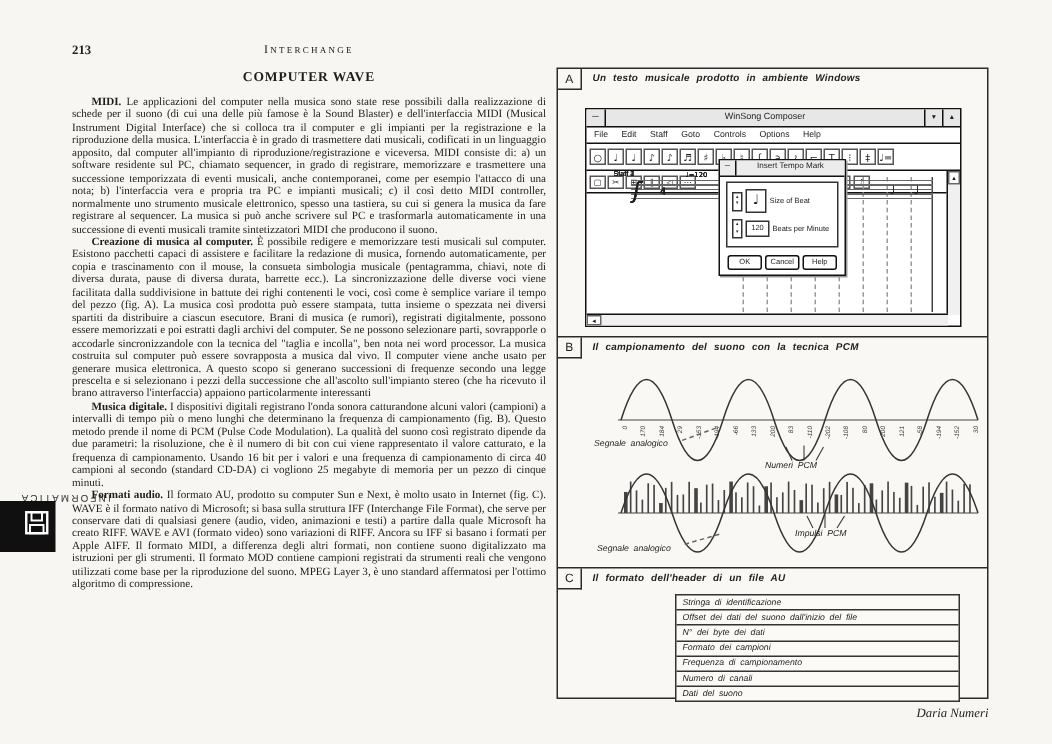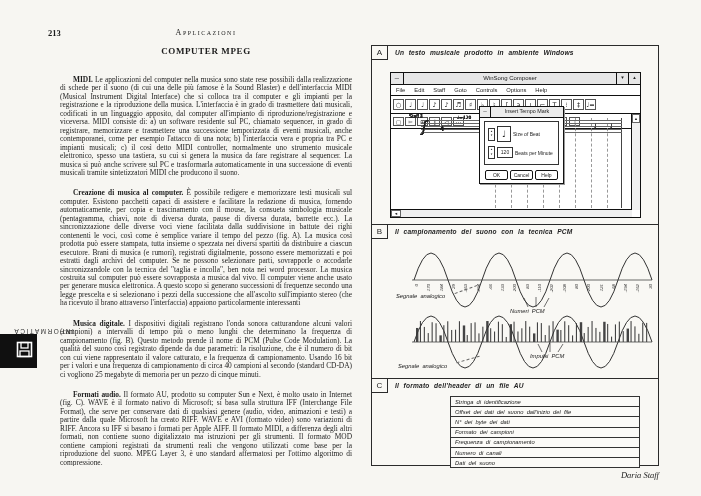--- a/index.html
+++ b/index.html
@@ -14,21 +14,21 @@
     display:flex;align-items:center;justify-content:flex-end;padding-right:4px;box-sizing:border-box}
 
   
   .pagehead{position:absolute;left:48px;top:28px;width:316px;height:12px}
   .pagenum{position:absolute;left:0;top:0;font-weight:bold;font-size:8.5px}
   .runhead{display:block;text-align:center;font-variant:small-caps;font-size:8px;letter-spacing:1.5px;color:#222}
   .doctitle{position:absolute;left:48px;top:46px;width:316px;text-align:center;
     font-weight:bold;font-size:9px;letter-spacing:.6px}
   .bodytext{position:absolute;left:48px;top:64px;width:316px;font-size:7.4px;
     line-height:8.45px;text-align:justify;overflow:hidden;height:402px}
-  .bodytext p{margin:12px;text-indent:13px}
+  .bodytext p{margin:0;text-indent:13px}
   .bodytext b{font-weight:bold}
   .author{position:absolute;right:42px;top:470px;font-style:italic;font-size:8.5px}
 
   
   .figpanel{position:absolute;left:371px;top:45px;width:288px;height:421px;
     border:1px solid #2b2b2b;box-sizing:border-box;background:#f9f8f4}
   .figsec{position:relative;box-sizing:border-box}
   .sec-b,.sec-c{border-top:1px solid #2b2b2b}
   .sec-a{height:178px}.sec-b{height:154px}.sec-c{height:87px}
   .figlabel{position:absolute;left:0;top:0;width:15px;height:13px;
@@ -114,36 +114,36 @@
     <svg width="17" height="17" viewBox="0 0 17 17">
       <rect x="1.5" y="1.5" width="14" height="14" fill="none" stroke="#fff" stroke-width="1.6"></rect>
       <rect x="5" y="1.5" width="7" height="5.5" fill="none" stroke="#fff" stroke-width="1.3"></rect>
       <rect x="4" y="10" width="9" height="5.5" fill="none" stroke="#fff" stroke-width="1.3"></rect>
     </svg>
   </span>
 </div>
 
 <div class="pagehead">
   <span class="pagenum">213</span>
-  <span class="runhead">Applicazioni</span>
+  <span class="runhead">Interchange</span>
 </div>
-<div class="doctitle">COMPUTER MPEG</div>
+<div class="doctitle">COMPUTER WAVE</div>
 
 <div class="bodytext">
 
     <p><b>MIDI.</b><span> Le applicazioni del computer nella musica sono state rese possibili dalla realizzazione di schede per il suono (di cui una delle più famose è la Sound Blaster) e dell'interfaccia MIDI (Musical Instrument Digital Interface) che si colloca tra il computer e gli impianti per la registrazione e la riproduzione della musica. L'interfaccia è in grado di trasmettere dati musicali, codificati in un linguaggio apposito, dal computer all'impianto di riproduzione/registrazione e viceversa. MIDI consiste di: a) un software residente sul PC, chiamato sequencer, in grado di registrare, memorizzare e trasmettere una successione temporizzata di eventi musicali, anche contemporanei, come per esempio l'attacco di una nota; b) l'interfaccia vera e propria tra PC e impianti musicali; c) il così detto MIDI controller, normalmente uno strumento musicale elettronico, spesso una tastiera, su cui si genera la musica da fare registrare al sequencer. La musica si può anche scrivere sul PC e trasformarla automaticamente in una successione di eventi musicali tramite sintetizzatori MIDI che producono il suono.</span></p>
 
     <p><b>Creazione di musica al computer.</b><span> È possibile redigere e memorizzare testi musicali sul computer. Esistono pacchetti capaci di assistere e facilitare la redazione di musica, fornendo automaticamente, per copia e trascinamento con il mouse, la consueta simbologia musicale (pentagramma, chiavi, note di diversa durata, pause di diversa durata, barrette ecc.). La sincronizzazione delle diverse voci viene facilitata dalla suddivisione in battute dei righi contenenti le voci, così come è semplice variare il tempo del pezzo (fig. A). La musica così prodotta può essere stampata, tutta insieme o spezzata nei diversi spartiti da distribuire a ciascun esecutore. Brani di musica (e rumori), registrati digitalmente, possono essere memorizzati e poi estratti dagli archivi del computer. Se ne possono selezionare parti, sovrapporle o accodarle sincronizzandole con la tecnica del "taglia e incolla", ben nota nei word processor. La musica costruita sul computer può essere sovrapposta a musica dal vivo. Il computer viene anche usato per generare musica elettronica. A questo scopo si generano successioni di frequenze secondo una legge prescelta e si selezionano i pezzi della successione che all'ascolto sull'impianto stereo (che ha ricevuto il brano attraverso l'interfaccia) appaiono particolarmente interessanti</span></p>
 
     <p><b>Musica digitale.</b><span> I dispositivi digitali registrano l'onda sonora catturandone alcuni valori (campioni) a intervalli di tempo più o meno lunghi che determinano la frequenza di campionamento (fig. B). Questo metodo prende il nome di PCM (Pulse Code Modulation). La qualità del suono così registrato dipende da due parametri: la risoluzione, che è il numero di bit con cui viene rappresentato il valore catturato, e la frequenza di campionamento. Usando 16 bit per i valori e una frequenza di campionamento di circa 40 campioni al secondo (standard CD-DA) ci vogliono 25 megabyte di memoria per un pezzo di cinque minuti.</span></p>
 
     <p><b>Formati audio.</b><span> Il formato AU, prodotto su computer Sun e Next, è molto usato in Internet (fig. C). WAVE è il formato nativo di Microsoft; si basa sulla struttura IFF (Interchange File Format), che serve per conservare dati di qualsiasi genere (audio, video, animazioni e testi) a partire dalla quale Microsoft ha creato RIFF. WAVE e AVI (formato video) sono variazioni di RIFF. Ancora su IFF si basano i formati per Apple AIFF. Il formato MIDI, a differenza degli altri formati, non contiene suono digitalizzato ma istruzioni per gli strumenti. Il formato MOD contiene campioni registrati da strumenti reali che vengono utilizzati come base per la riproduzione del suono. MPEG Layer 3, è uno standard affermatosi per l'ottimo algoritmo di compressione.</span></p>
   </div>
 
-<div class="author">Daria Staff</div>
+<div class="author">Daria Numeri</div>
 
 <div class="figpanel">
 
   <div class="figsec sec-a">
     <div class="figlabel">A</div>
     <div class="figtitle">Un testo musicale prodotto in ambiente Windows</div>
 
     <div class="win">
       <div class="win-titlebar">
         <div class="win-ctrl">─</div>

